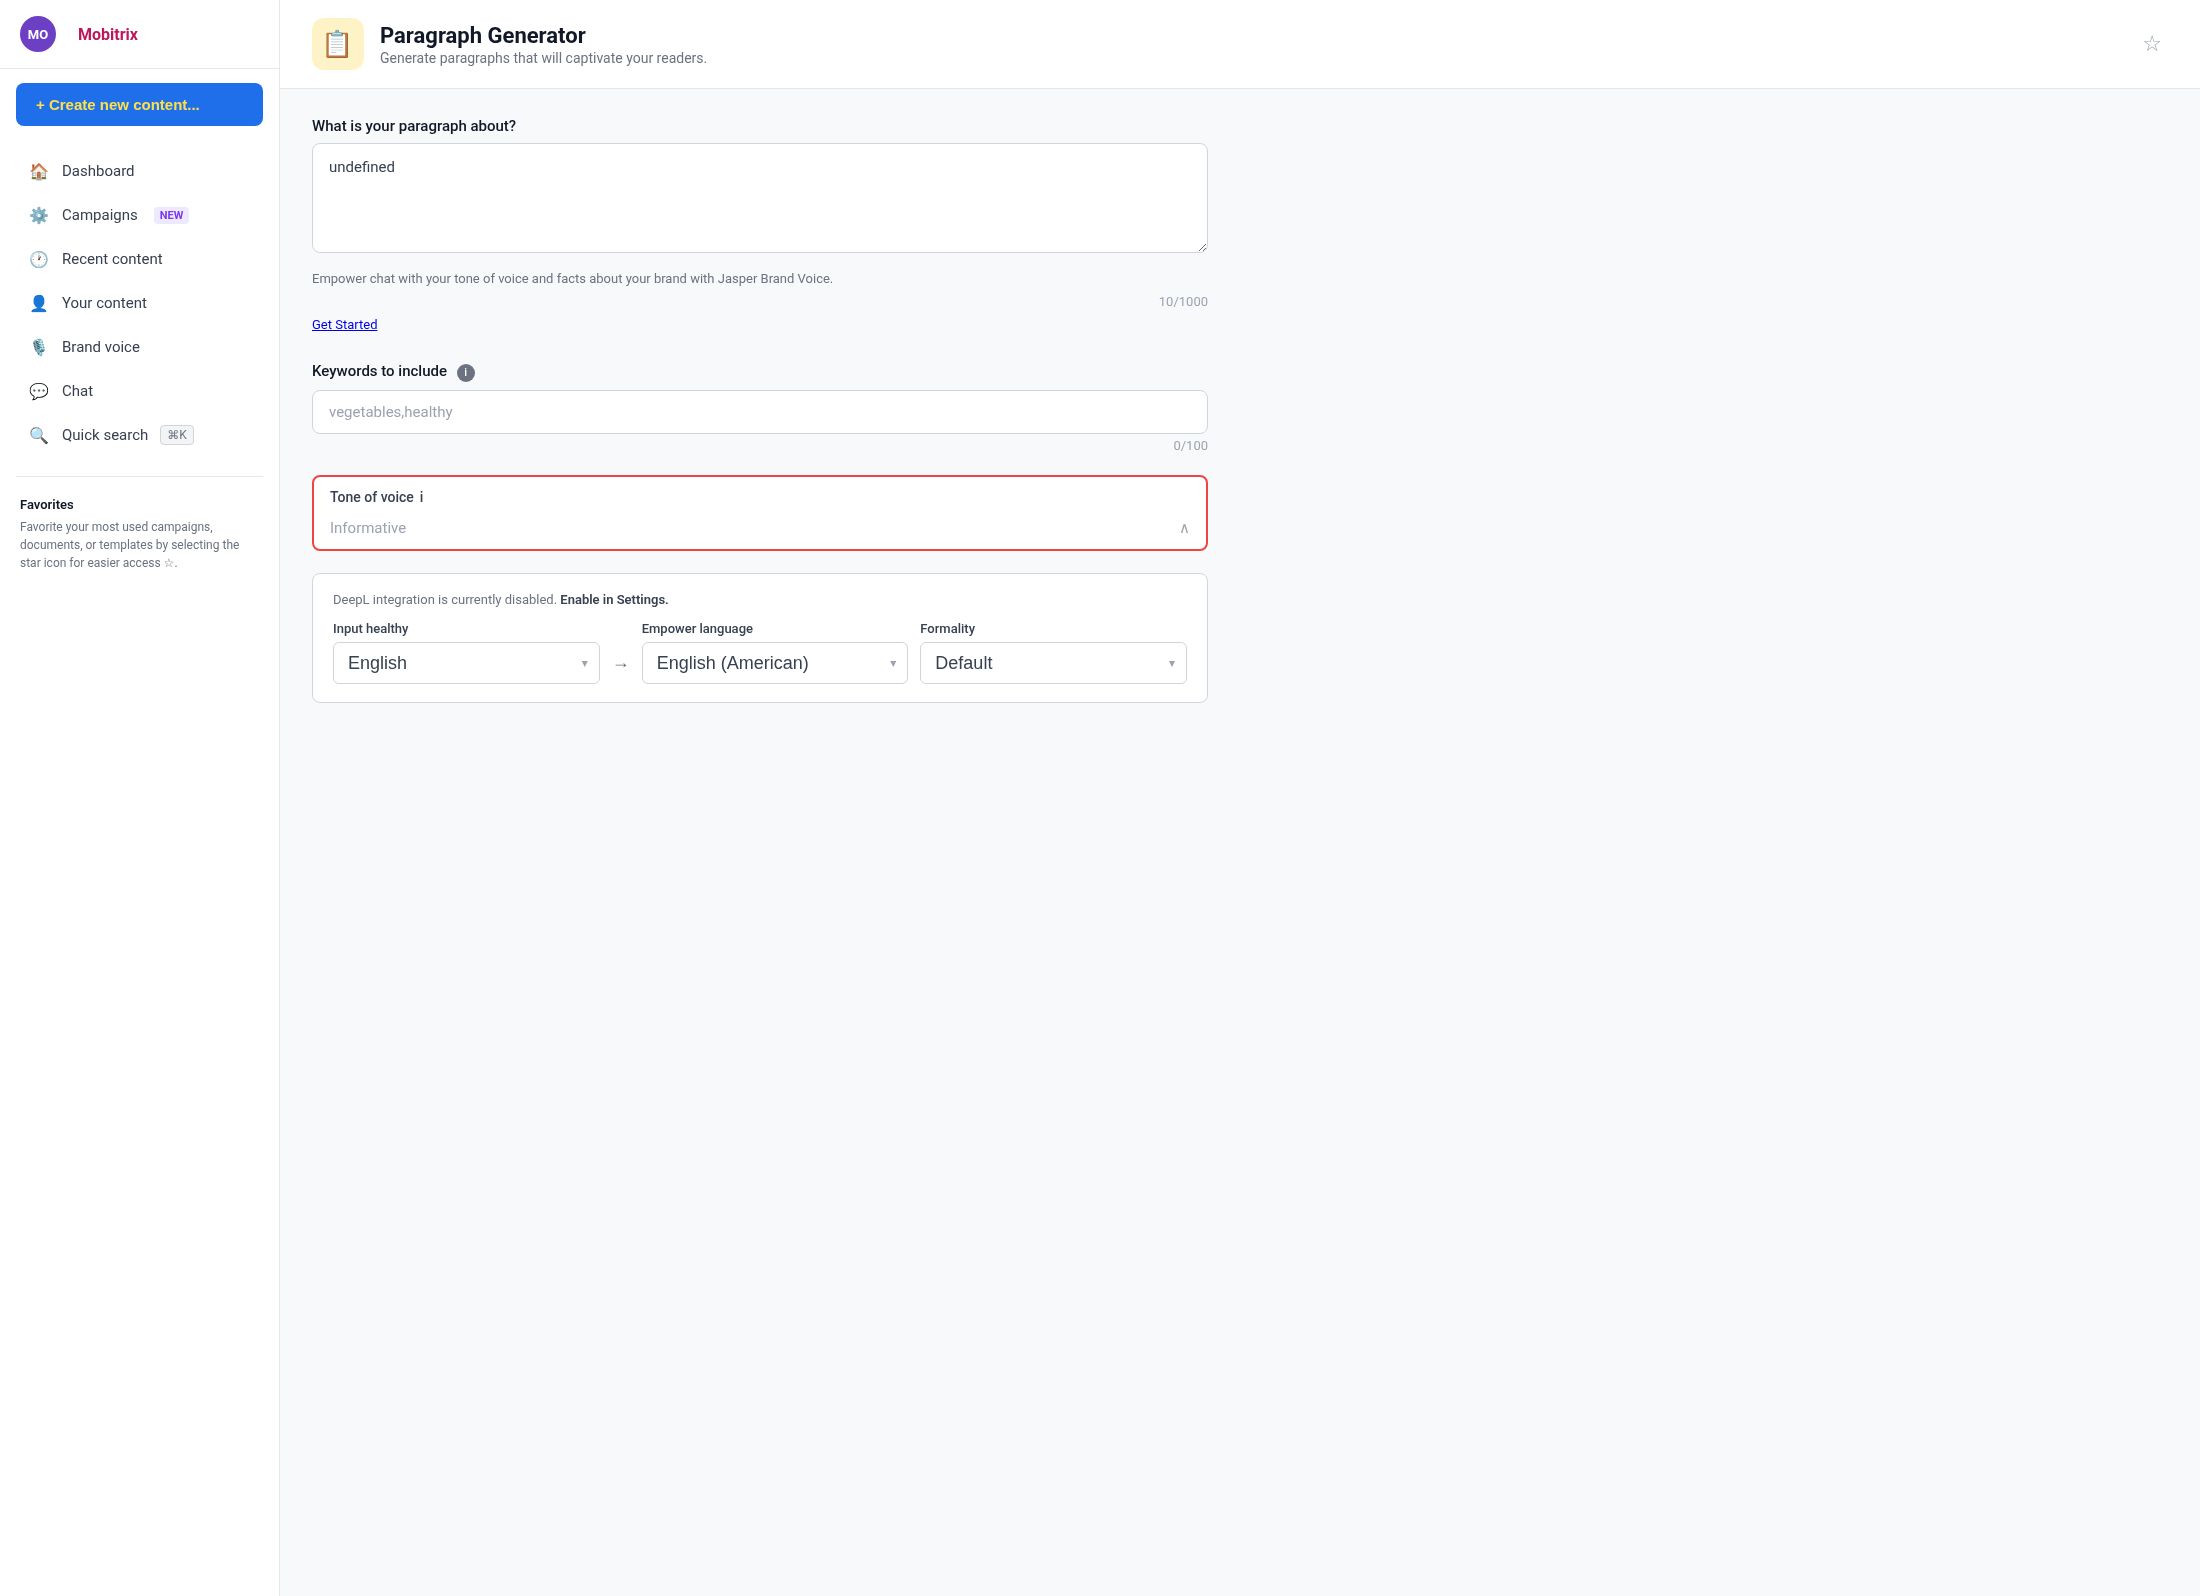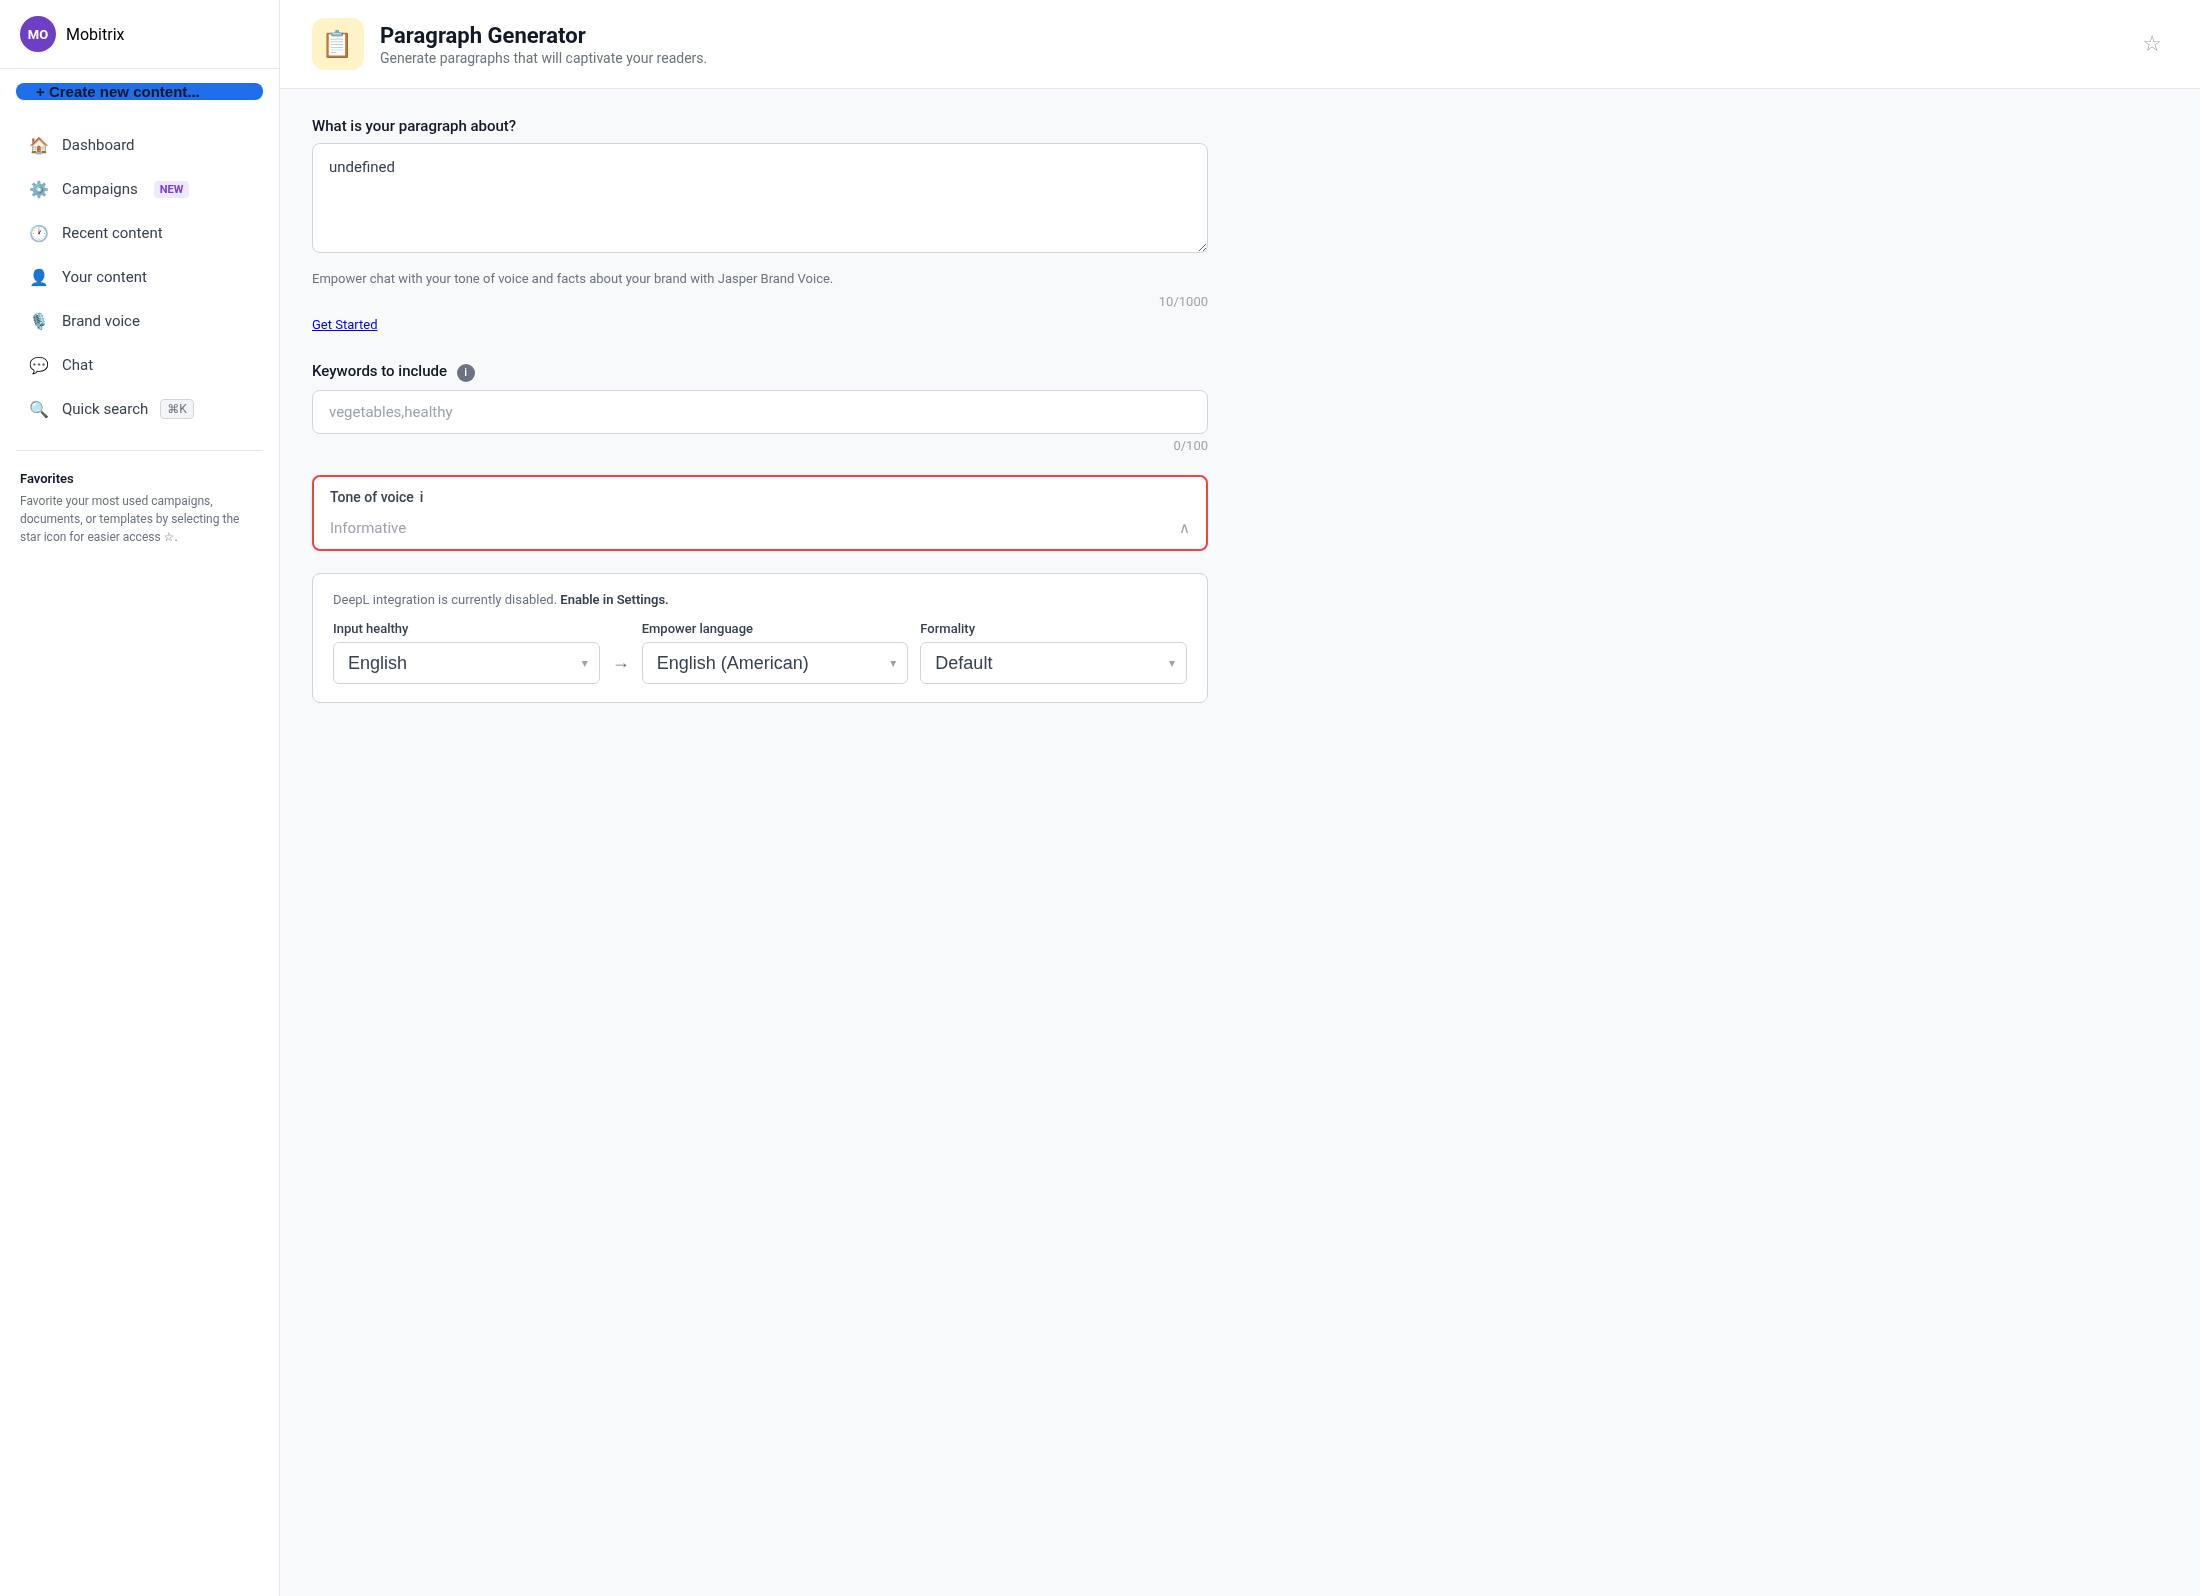--- a/index.html
+++ b/index.html
@@ -39,32 +39,33 @@
       display: flex;
       align-items: center;
       justify-content: center;
       color: white;
       font-weight: 700;
       font-size: 13px;
       flex-shrink: 0;
     }
 
     .sidebar-brand-name {
-      font-weight: 400;
+      font-weight: 700;
       font-size: 16px;
-      color: #000000;
+      color: #be185d;
+      margin-left: 12px;
     }
 
     .create-btn {
       margin: 14px 16px;
       background: #1f6feb;
-      color: #0f172a;
+      color: #fde047;
       border: none;
       border-radius: 8px;
-      padding: 0 20px;
+      padding: 13px 20px;
       font-size: 15px;
       font-weight: 600;
       cursor: pointer;
       display: flex;
       align-items: center;
       gap: 8px;
       width: calc(100% - 32px);
     }
 
     .sidebar-nav {

